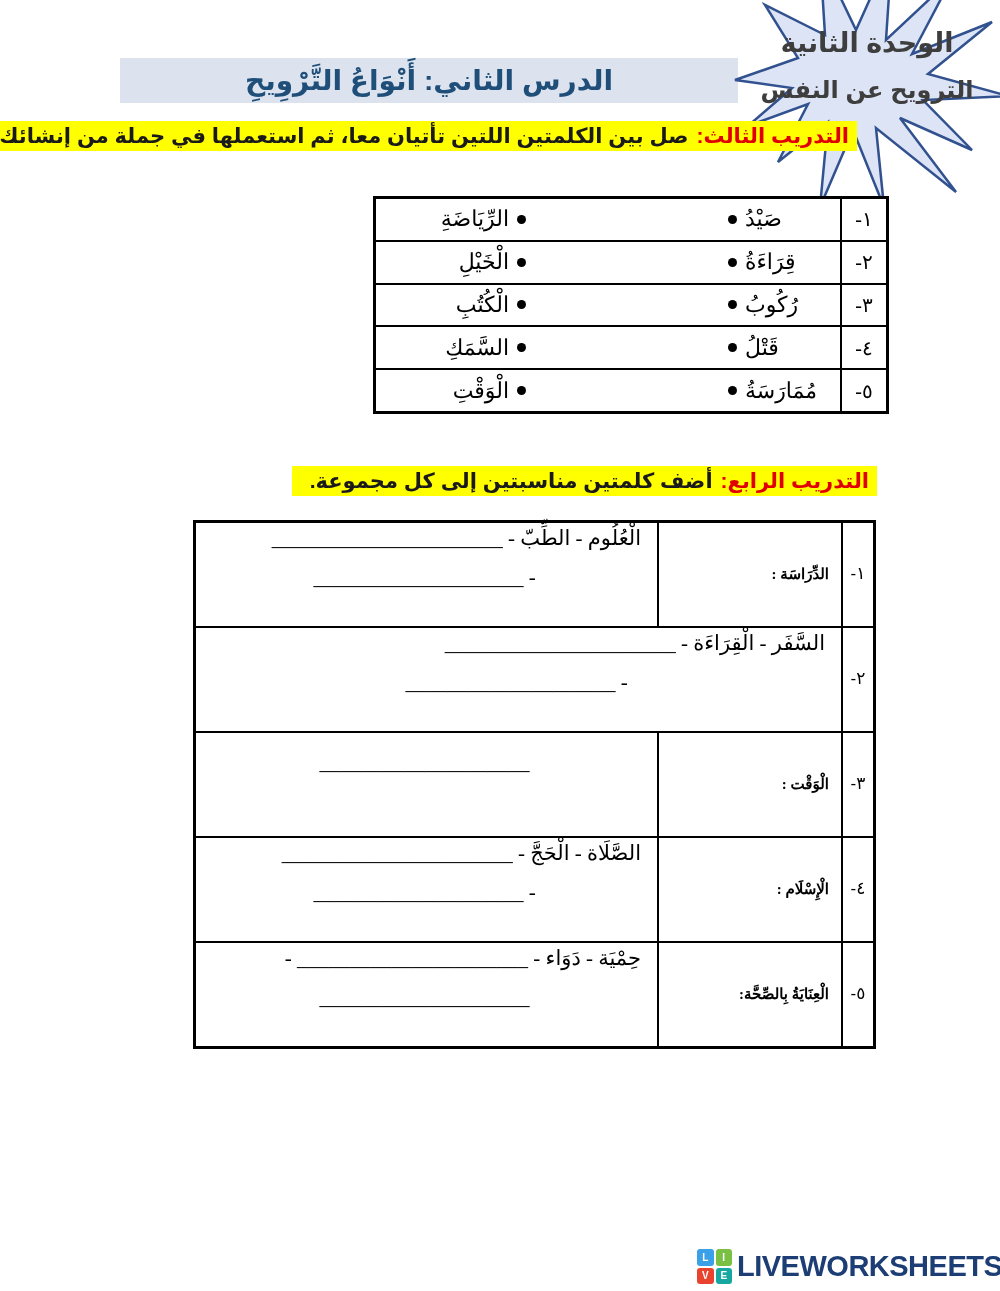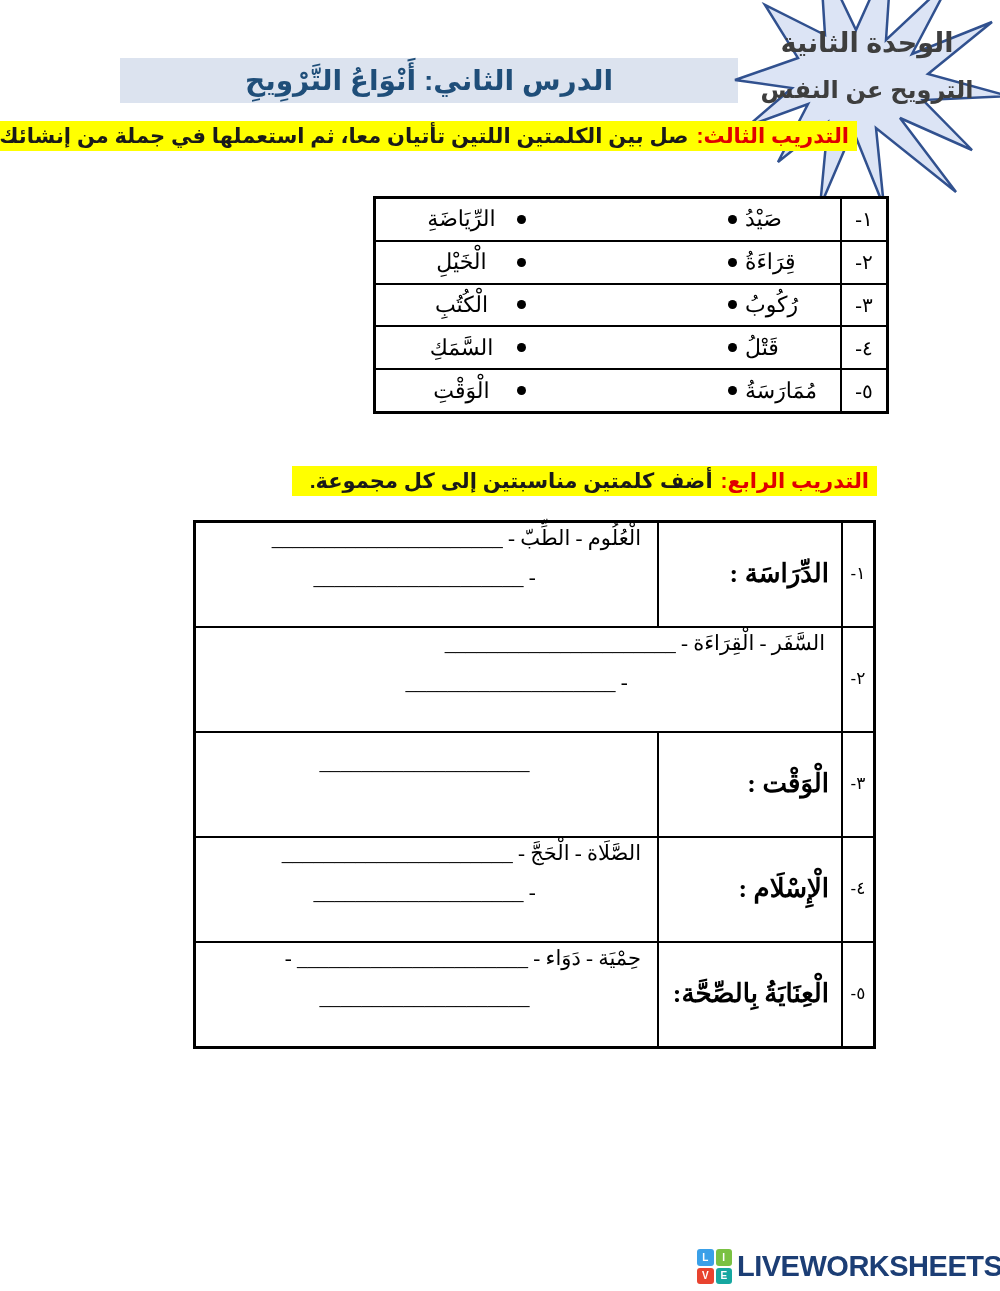--- a/index.html
+++ b/index.html
@@ -41,21 +41,21 @@
     flex:1; display:flex; direction:rtl; align-items:center;
     font-family:"Liberation Serif","DejaVu Serif",serif; font-size:22px;
   }
   .m-row + .m-row { border-top:2px solid #000; }
   .m-num {
     width:46px; align-self:stretch; border-left:2px solid #000;
     display:flex; align-items:center; justify-content:center; font-size:20px;
   }
   .m-word { width:95px; text-align:left; padding-right:8px; }
   .m-gap { flex:1; }
-  .m-match { width:95px; text-align:center; }
+  .m-match { width:95px; text-align:right; }
   .m-end { width:38px; }
   .dot {
     width:9px; height:9px; border-radius:50%; background:#000;
     display:inline-block; margin:0 8px; flex:0 0 auto; cursor:pointer;
   }
 
   
   .t-group {
     position:absolute; left:193px; top:520px; width:683px; height:529px;
     border:3px solid #000; background:#fff; z-index:4;
@@ -65,21 +65,21 @@
   .g-row + .g-row { border-top:2px solid #000; }
   .g-num {
     width:32px; border-left:2px solid #000;
     display:flex; align-items:center; justify-content:center;
     font-size:17px; text-align:center; word-break:break-all; line-height:1.1;
   }
   .g-cat {
     width:184px; border-left:2px solid #000;
     display:flex; align-items:center; padding:0 12px;
     font-family:"Liberation Serif","DejaVu Serif",serif;
-    font-size:26px; font-weight:bold; text-align:right; line-height:1.25;
+    font-size:15px; font-weight:bold; text-align:right; line-height:1.25;
   }
   .g-content {
     flex:1; padding:3px 16px 0 12px;
     font-family:"Liberation Serif","DejaVu Serif",serif; font-size:21px;
   }
   .g-line1 { text-align:right; direction:rtl; }
   .g-line2 { text-align:center; direction:rtl; margin-top:14px; }
 
   
   .footer {

